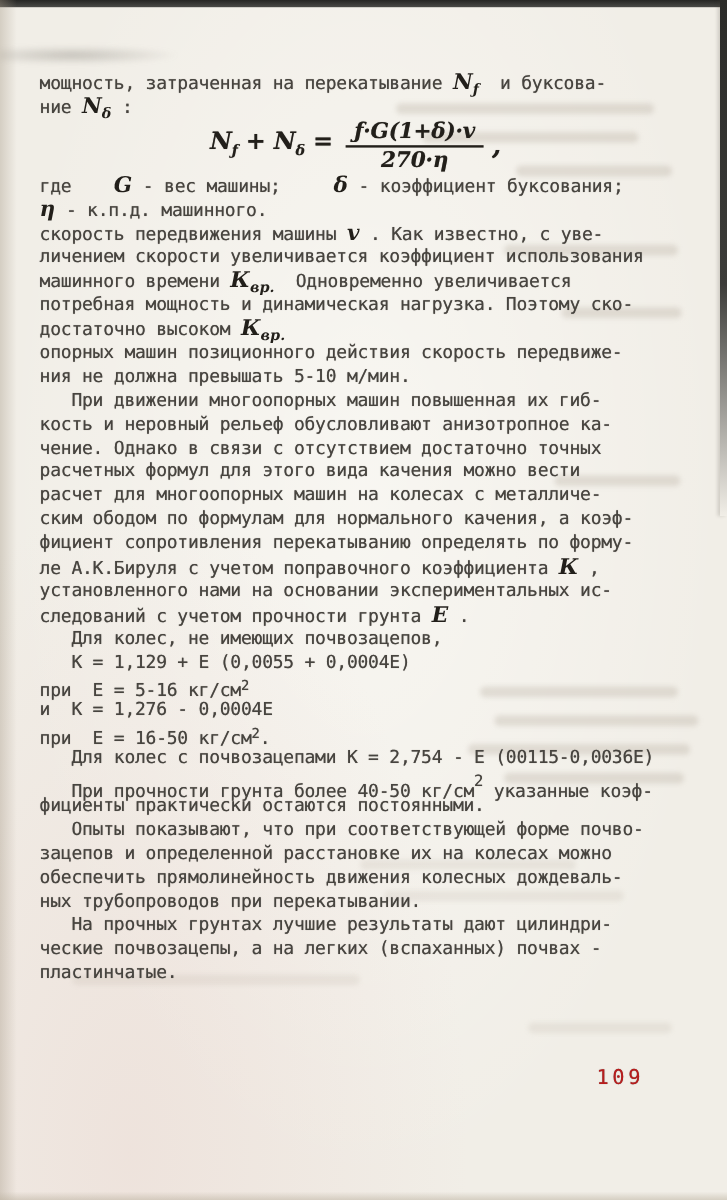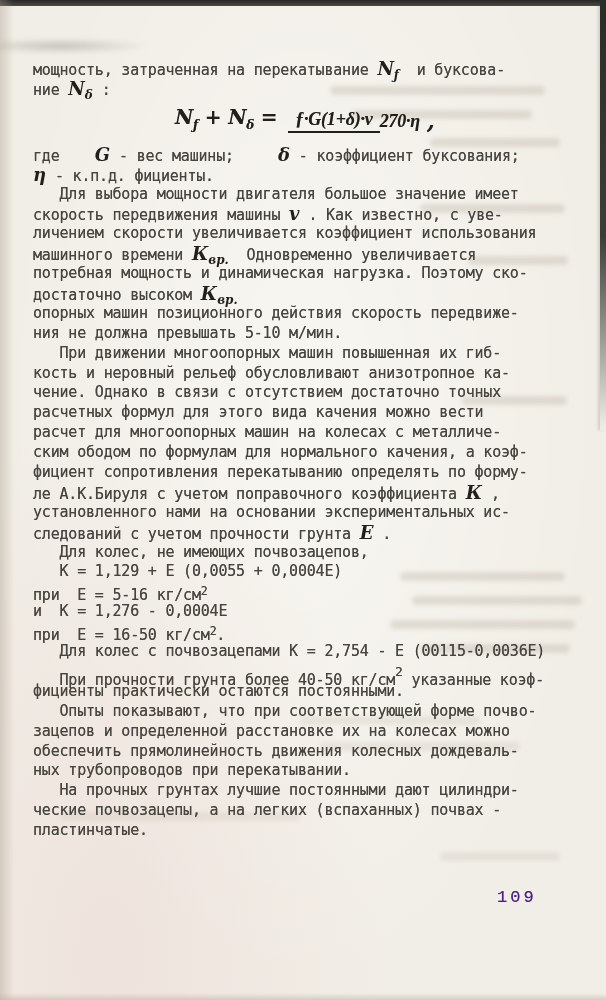--- a/index.html
+++ b/index.html
@@ -37,26 +37,26 @@
   .sup2{font-size:13px;vertical-align:9px;}
   .h{font-family:"DejaVu Serif",serif;font-style:italic;font-weight:700;
      font-size:18px;color:#221f1a;text-shadow:none;letter-spacing:0;}
   .hsub{font-size:12px;vertical-align:-4px;font-family:"DejaVu Serif",serif;
      font-style:italic;font-weight:700;}
   
   .formula{display:inline-flex;align-items:center;margin-left:142px;
     color:#221f1a;font-family:"DejaVu Serif",serif;font-style:italic;font-weight:700;}
   .f-lhs{font-size:20px;white-space:pre;}
   .f-lhs .hsub{vertical-align:-5px;}
-  .f-frac{display:inline-flex;flex-direction:row;align-items:center;margin:0 4px;font-family:Liberation Serif, serif;}
+  .f-frac{display:inline-flex;flex-direction:column;align-items:center;margin:0 4px;}
   .f-num{padding:0 7px 1px;border-bottom:2.2px solid #221f1a;font-size:18px;}
   .f-den{padding-top:1px;font-size:18px;text-align:right;}
   .f-tail{font-size:22px;margin-left:3px;}
   .page-number{position:absolute;left:497px;top:888px;font-size:17px;
-    letter-spacing:3px;color:#4c1d95;text-shadow:0 0 0.6px rgba(71,68,63,0.75);font-family:Liberation Mono, monospace;}
+    letter-spacing:3px;color:#b91c1c;text-shadow:0 0 0.6px rgba(71,68,63,0.75);}
 </style>
 </head>
 <body>
 
 <div class="edge-top"></div>
 <div class="edge-right"></div>
 <div class="edge-left"></div>
 <div class="edge-bottom"></div>
 <div class="smudge-topleft"></div>
 
@@ -82,22 +82,21 @@
     <div class="line"><span class="t">ние </span><span class="h">N<span class="hsub">δ</span></span><span class="t"> :</span></div>
     <div class="line fx"><div id="formula" class="formula">
   <span class="f-lhs"><span>N</span><span class="hsub">ƒ</span><span> + </span><span>N</span><span class="hsub">δ</span><span> = </span></span>
   <span class="f-frac">
     <span class="f-num">ƒ·G(1+δ)·v</span>
     <span class="f-den">270·η</span>
   </span>
   <span class="f-tail">,</span>
 </div></div>
     <div class="line"><span class="t">где    </span><span class="h">G</span><span class="t"> - вес машины;     </span><span class="h">δ</span><span class="t"> - коэффициент буксования;</span></div>
-    <div class="line"><span class="h">η</span><span class="t"> - к.п.д. фициенты.</span></div>
-    <div class="line"><span class="t">   Для выбора мощности двигателя большое значение имеет</span></div>
+    <div class="line"><span class="h">η</span><span class="t"> - к.п.д. машинного.</span></div>
     <div class="line"><span class="t">скорость передвижения машины </span><span class="h">v</span><span class="t"> . Как известно, с уве-</span></div>
     <div class="line"><span class="t">личением скорости увеличивается коэффициент использования</span></div>
     <div class="line"><span class="t">машинного времени </span><span class="h">К<span class="hsub">вр.</span></span><span class="t">  Одновременно увеличивается</span></div>
     <div class="line"><span class="t">потребная мощность и динамическая нагрузка. Поэтому ско-</span></div>
     <div class="line"><span class="t">достаточно высоком </span><span class="h">К<span class="hsub">вр.</span></span></div>
     <div class="line"><span class="t">опорных машин позиционного действия скорость передвиже-</span></div>
     <div class="line"><span class="t">ния не должна превышать 5-10 м/мин.</span></div>
     <div class="line"><span class="t">   При движении многоопорных машин повышенная их гиб-</span></div>
     <div class="line"><span class="t">кость и неровный рельеф обусловливают анизотропное ка-</span></div>
     <div class="line"><span class="t">чение. Однако в связи с отсутствием достаточно точных</span></div>
@@ -113,18 +112,18 @@
     <div class="line"><span class="t">при  Е = 5-16 кг/см</span><span class="sup">2</span></div>
     <div class="line"><span class="t">и  К = 1,276 - 0,0004Е</span></div>
     <div class="line"><span class="t">при  Е = 16-50 кг/см</span><span class="sup">2</span><span class="t">.</span></div>
     <div class="line"><span class="t">   Для колес с почвозацепами К = 2,754 - Е (00115-0,0036Е)</span></div>
     <div class="line"><span class="t">   При прочности грунта более 40-50 кг/см</span><span class="sup2">2</span><span class="t"> указанные коэф-</span></div>
     <div class="line"><span class="t">фициенты практически остаются постоянными.</span></div>
     <div class="line"><span class="t">   Опыты показывают, что при соответствующей форме почво-</span></div>
     <div class="line"><span class="t">зацепов и определенной расстановке их на колесах можно</span></div>
     <div class="line"><span class="t">обеспечить прямолинейность движения колесных дождеваль-</span></div>
     <div class="line"><span class="t">ных трубопроводов при перекатывании.</span></div>
-    <div class="line"><span class="t">   На прочных грунтах лучшие постоянными дают цилиндри-</span></div>
+    <div class="line"><span class="t">   На прочных грунтах лучшие результаты дают цилиндри-</span></div>
     <div class="line"><span class="t">ческие почвозацепы, а на легких (вспаханных) почвах -</span></div>
     <div class="line"><span class="t">пластинчатые.</span></div>
   </div>
 
 <div class="page-number">109</div>
 
 </body></html>

